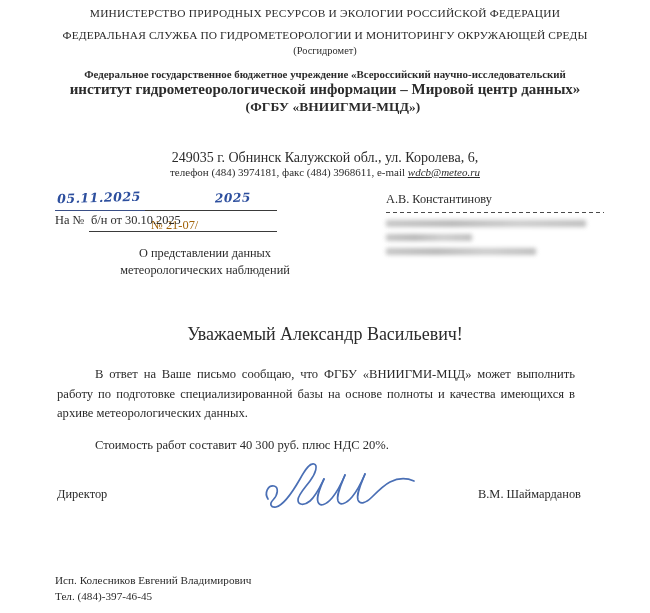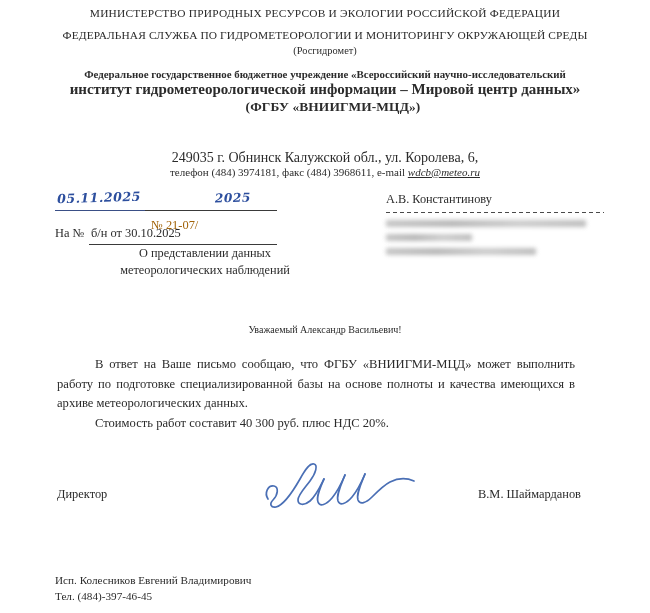--- a/index.html
+++ b/index.html
@@ -28,21 +28,21 @@
   .addr{text-align:center;margin-top:11px;}
   .addr-l1{font-size:14px;line-height:15px;margin-top:35px;}
   .addr-l2{font-size:11px;line-height:15px;}
   .email-u{text-decoration:underline;font-style:italic;}
 
   
   .meta{position:relative;margin-top:11px;height:92px;}
 
   .refblock{position:absolute;left:55px;top:0;width:300px;}
   .ref-row1{position:relative;height:20px;white-space:nowrap;}
-  .ref-row2{position:relative;height:16px;white-space:nowrap;margin-top:14px;}
+  .ref-row2{position:relative;height:16px;white-space:nowrap;margin-top:1px;}
 
   .ink{
     font-family:"DejaVu Serif",serif;
     color:#2d4f9e;
     font-style:italic;
     font-size:12.6px;
     letter-spacing:.04em;
     transform:rotate(-1.6deg);
     display:inline-block;
     font-weight:600;
@@ -73,24 +73,24 @@
     filter:blur(1.9px);opacity:.82;
   }
   .redact .rl1{width:200px;}
   .redact .rl2{width:86px;}
   .redact .rl3{width:150px;}
 
   
   .subject{margin-left:55px;margin-top:-38px;font-size:12.3px;line-height:16.5px;width:300px;text-align:center;}
 
   
-  .greet{text-align:center;margin-top:46px;font-size:10px;}
+  .greet{text-align:center;margin-top:46px;font-size:18px;}
   .body{margin-top:20px;padding:0 75px 0 57px;}
   .body p{margin:0;font-size:12.6px;line-height:19.5px;text-align:justify;text-indent:38px;}
-  .body p.second{text-indent:38px;margin-top:0;}
+  .body p.second{text-indent:38px;margin-top:12px;}
 
   
   .signrow{position:absolute;left:0;top:470px;width:650px;height:40px;}
   .sign-title{position:absolute;left:57px;top:10px;font-size:12.4px;}
   .sign-name{position:absolute;left:478px;top:10px;font-size:12.4px;}
   .sign-mark{position:absolute;left:262px;top:-22px;width:160px;height:64px;}
 
   
   .footer{position:absolute;left:55px;top:565px;}
   .footer div{font-size:11.2px;line-height:16px;}

